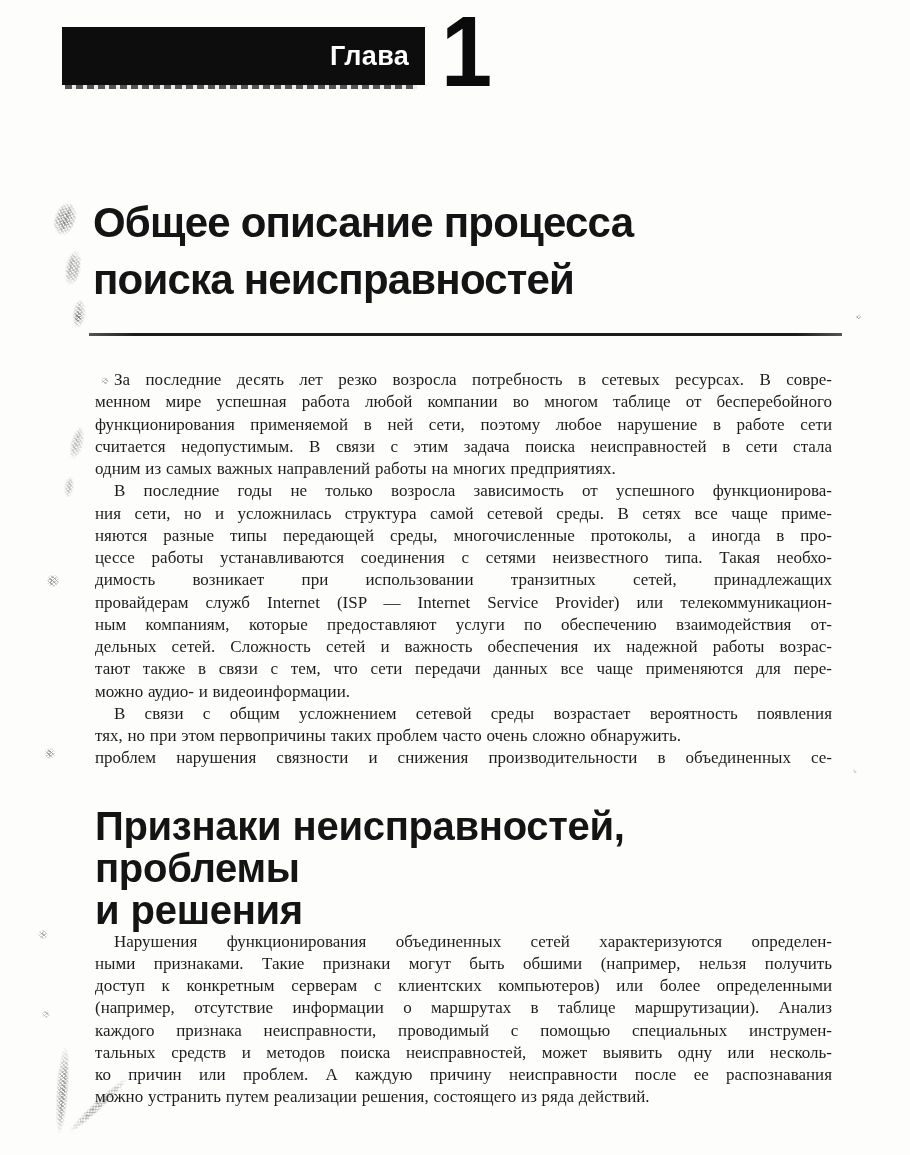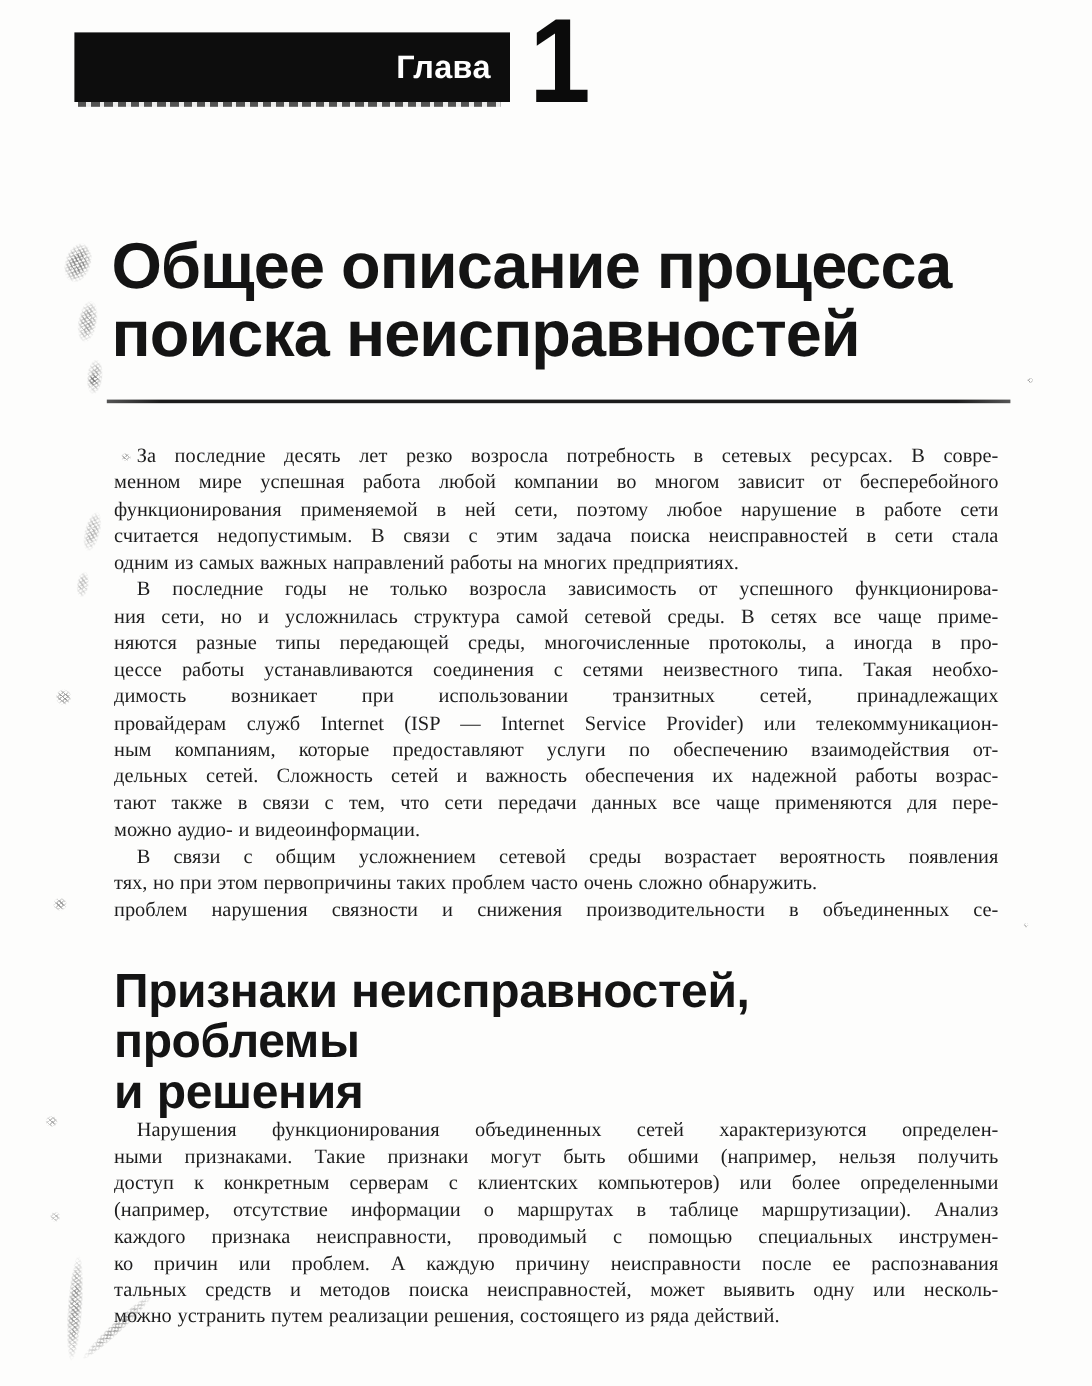--- a/index.html
+++ b/index.html
@@ -30,21 +30,21 @@
   .chapter-number{
     position:absolute; left:441px; top:12px; width:70px;
     font-family:"Liberation Sans", sans-serif; font-weight:bold;
     font-size:100px; line-height:78px; color:#0b0b0b;
     transform:scaleX(.92); transform-origin:left top;
   }
   
   .title{
     position:absolute; left:93px; top:194px; margin:0;
     font-family:"Liberation Sans", sans-serif; font-weight:bold;
-    font-size:54px; line-height:57px; letter-spacing:-.8px; color:var(--head);
+    font-size:42px; line-height:57px; letter-spacing:-.8px; color:var(--head);
     display:flex; flex-direction:column;
   }
   .rule{
     position:absolute; left:89px; top:333px; width:753px; height:3px;
     background:linear-gradient(90deg,#555,#1c1c1c 6%,#1c1c1c 94%,#555);
   }
   
   .body-text{
     position:absolute; left:95px; top:369px; width:737px;
     font-size:17px; line-height:22.25px; color:var(--ink);
@@ -84,21 +84,21 @@
   <h1 class="title">
     <span class="title-line">Общее описание процесса</span>
     <span class="title-line">поиска неисправностей</span>
   </h1>
   <div class="rule"></div>
 
   <div class="body-text">
     <div>
         <div class="para">
           <div class="line first">За последние десять лет резко возросла потребность в сетевых ресурсах. В совре-</div>
-          <div class="line">менном мире успешная работа любой компании во многом зависит от бесперебойного</div>
+          <div class="line">менном мире успешная работа любой компании во многом таблице от бесперебойного</div>
           <div class="line">функционирования применяемой в ней сети, поэтому любое нарушение в работе сети</div>
           <div class="line">считается недопустимым. В связи с этим задача поиска неисправностей в сети стала</div>
           <div class="line last">одним из самых важных направлений работы на многих предприятиях.</div>
         </div>
         <div class="para">
           <div class="line first">В последние годы не только возросла зависимость от успешного функционирова-</div>
           <div class="line">ния сети, но и усложнилась структура самой сетевой среды. В сетях все чаще приме-</div>
           <div class="line">няются разные типы передающей среды, многочисленные протоколы, а иногда в про-</div>
           <div class="line">цессе работы устанавливаются соединения с сетями неизвестного типа. Такая необхо-</div>
           <div class="line">димость возникает при использовании транзитных сетей, принадлежащих</div>
@@ -118,22 +118,22 @@
       <span class="heading-line">Признаки неисправностей, проблемы</span>
       <span class="heading-line">и решения</span>
     </h2>
     <div>
         <div class="para">
           <div class="line first">Нарушения функционирования объединенных сетей характеризуются определен-</div>
           <div class="line">ными признаками. Такие признаки могут быть обшими (например, нельзя получить</div>
           <div class="line">доступ к конкретным серверам с клиентских компьютеров) или более определенными</div>
           <div class="line">(например, отсутствие информации о маршрутах в таблице маршрутизации). Анализ</div>
           <div class="line">каждого признака неисправности, проводимый с помощью специальных инструмен-</div>
+          <div class="line">тальных средств и методов поиска неисправностей, может выявить одну или несколь-</div>
           <div class="line">ко причин или проблем. А каждую причину неисправности после ее распознавания</div>
-          <div class="line">тальных средств и методов поиска неисправностей, может выявить одну или несколь-</div>
           <div class="line last">можно устранить путем реализации решения, состоящего из ряда действий.</div>
         </div>
       </div>
   </div>
 
   <div class="artifact" style="left:50px;top:196px;width:30px;height:46px;transform:rotate(18deg);opacity:.65;"></div>
   <div class="artifact" style="left:62px;top:244px;width:22px;height:48px;transform:rotate(10deg);opacity:.5;"></div>
   <div class="artifact" style="left:70px;top:294px;width:18px;height:40px;transform:rotate(6deg);opacity:.45;"></div>
   <div class="artifact" style="left:72px;top:310px;width:12px;height:14px;opacity:.45;"></div>
   <div class="artifact" style="left:99px;top:376px;width:12px;height:10px;opacity:.45;"></div>

